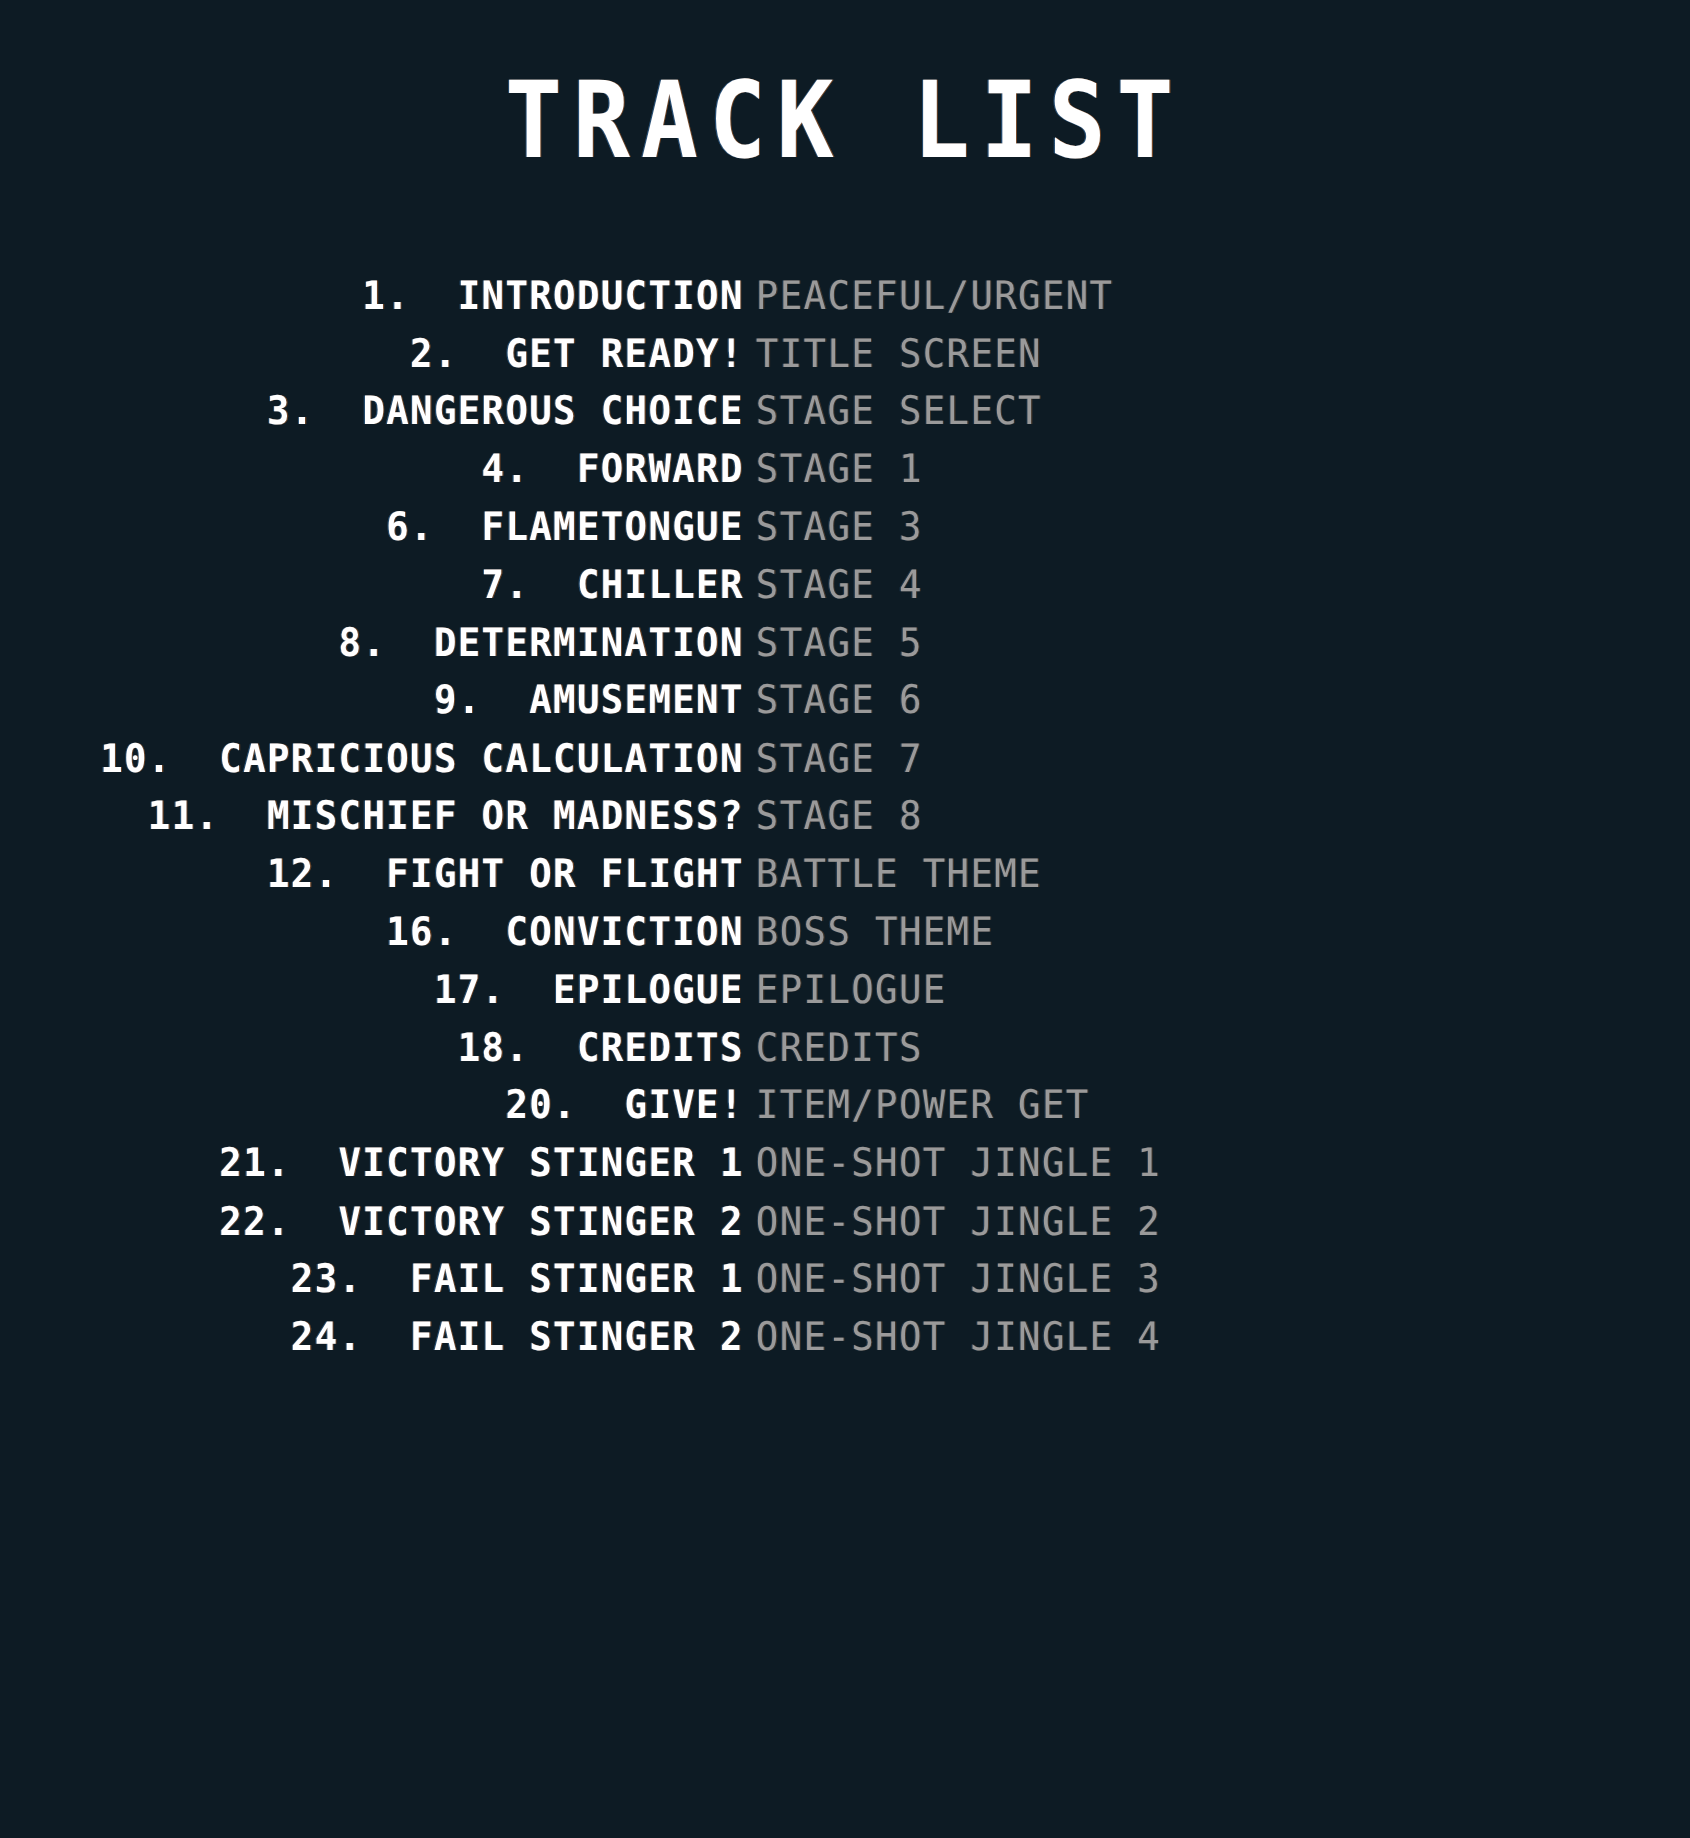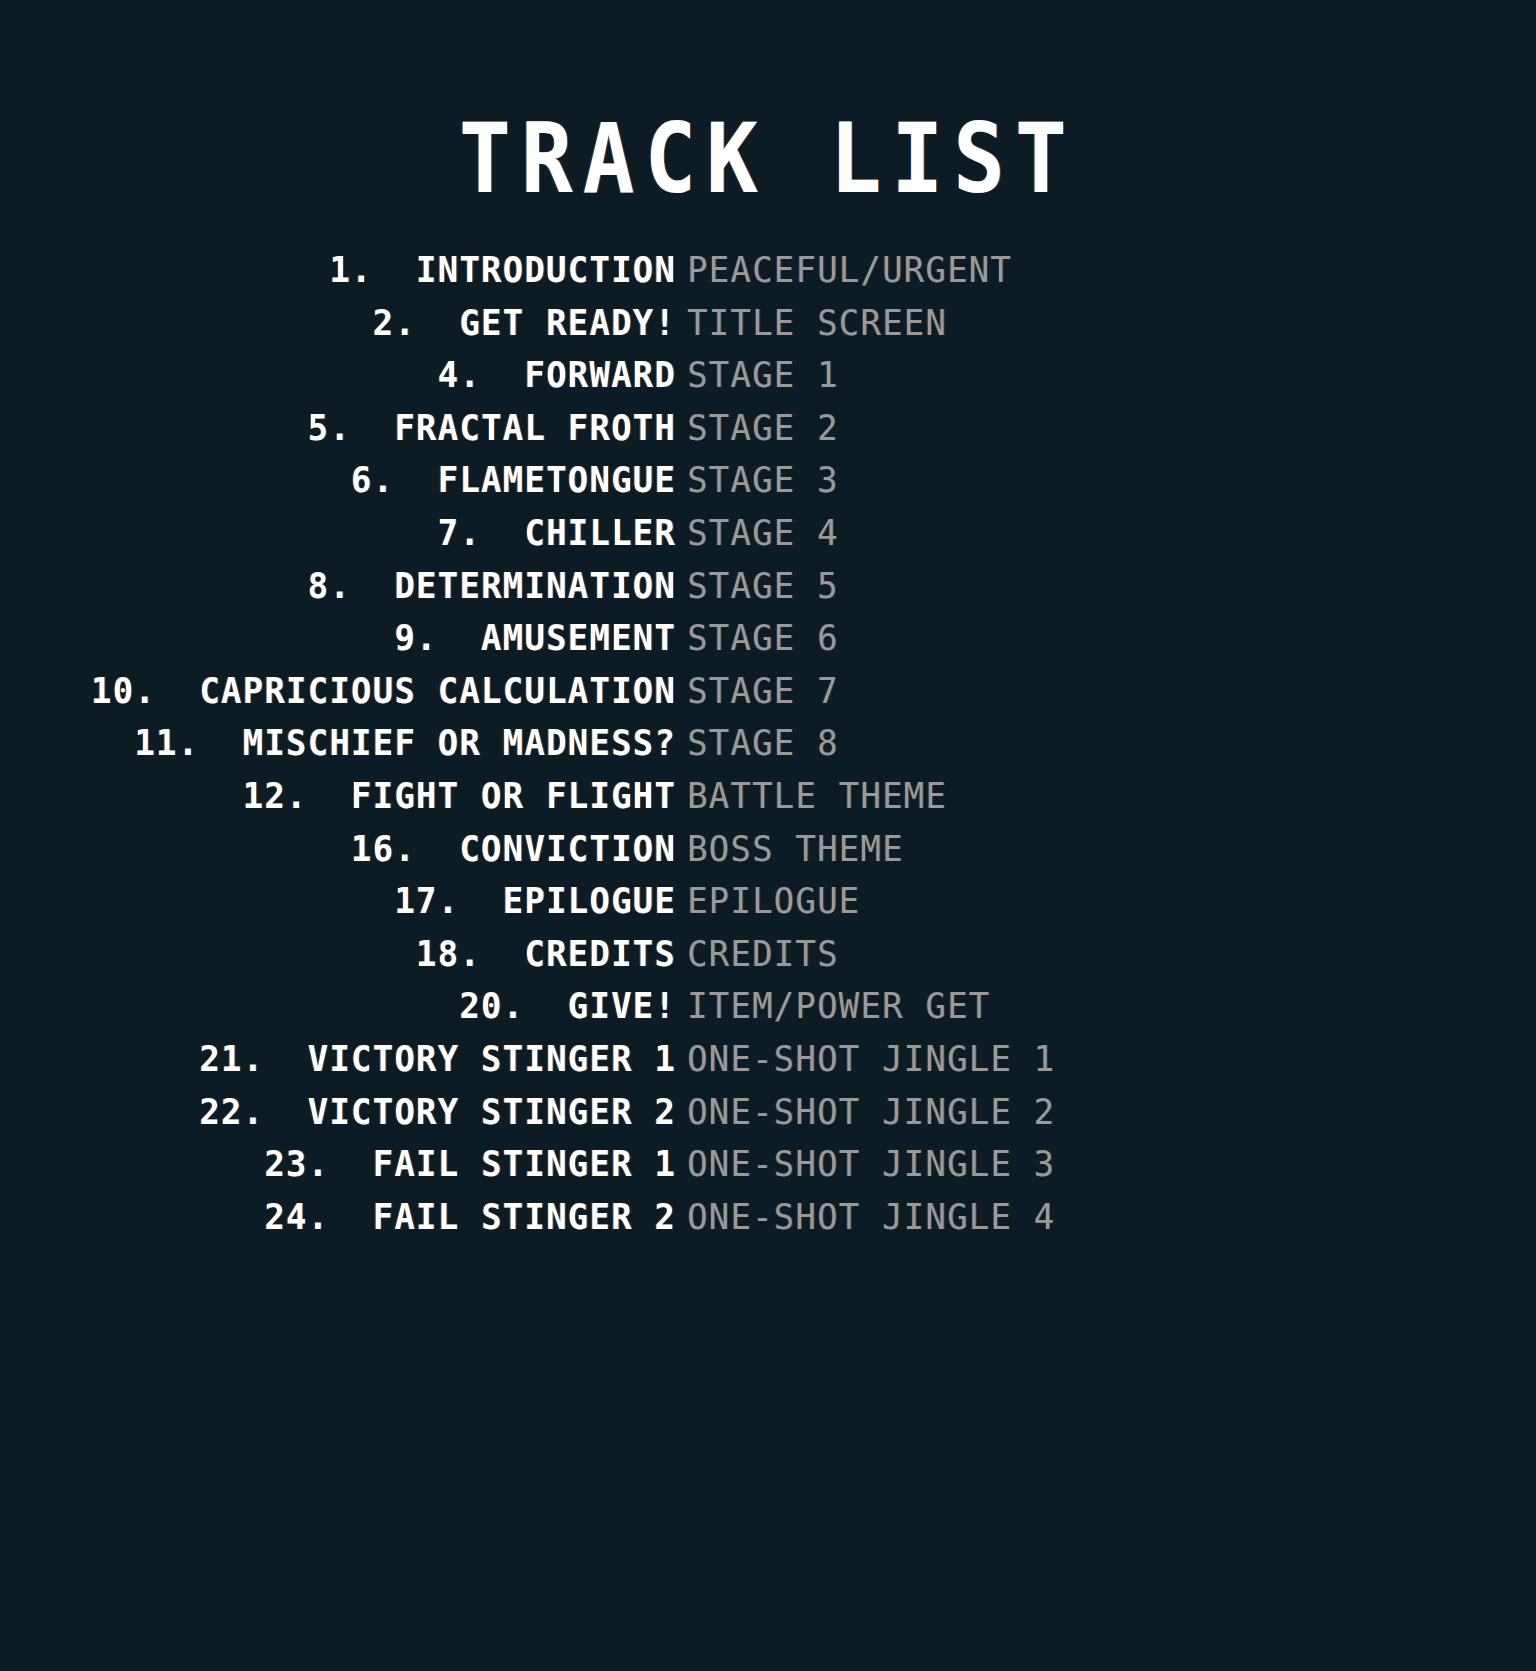--- a/index.html
+++ b/index.html
@@ -16,21 +16,20 @@
     -webkit-font-smoothing: none;
   }
 
   
   #title-wrap {
     position: absolute;
     top: 62px;
     left: 0;
     width: 1536px;
     text-align: center;
-    margin-top: 48px;
   }
   #page-title {
     display: inline-block;
     font-family: "DejaVu Sans Mono", "Liberation Mono", monospace;
     font-size: 86px;
     font-weight: bold;
     letter-spacing: 10px;
     color: #ffffff;
     line-height: 1.0;
     transform: scaleY(1.12);
@@ -95,26 +94,26 @@
 <div id="track-list">
     <div class="track-row">
       <div class="track-main"><span class="num">1.</span><span>  INTRODUCTION</span></div>
       <div class="track-sub">PEACEFUL/URGENT</div>
     </div>
     <div class="track-row">
       <div class="track-main"><span class="num">2.</span><span>  GET READY!</span></div>
       <div class="track-sub">TITLE SCREEN</div>
     </div>
     <div class="track-row">
+      <div class="track-main"><span class="num">3.</span><span>  DANGEROUS CHOICE</span></div>
+      <div class="track-sub">STAGE SELECT</div>
+    </div>
+    <div class="track-row">
       <div class="track-main"><span class="num">4.</span><span>  FORWARD</span></div>
       <div class="track-sub">STAGE 1</div>
-    </div>
-    <div class="track-row">
-      <div class="track-main"><span class="num">5.</span><span>  FRACTAL FROTH</span></div>
-      <div class="track-sub">STAGE 2</div>
     </div>
     <div class="track-row">
       <div class="track-main"><span class="num">6.</span><span>  FLAMETONGUE</span></div>
       <div class="track-sub">STAGE 3</div>
     </div>
     <div class="track-row">
       <div class="track-main"><span class="num">7.</span><span>  CHILLER</span></div>
       <div class="track-sub">STAGE 4</div>
     </div>
     <div class="track-row">

